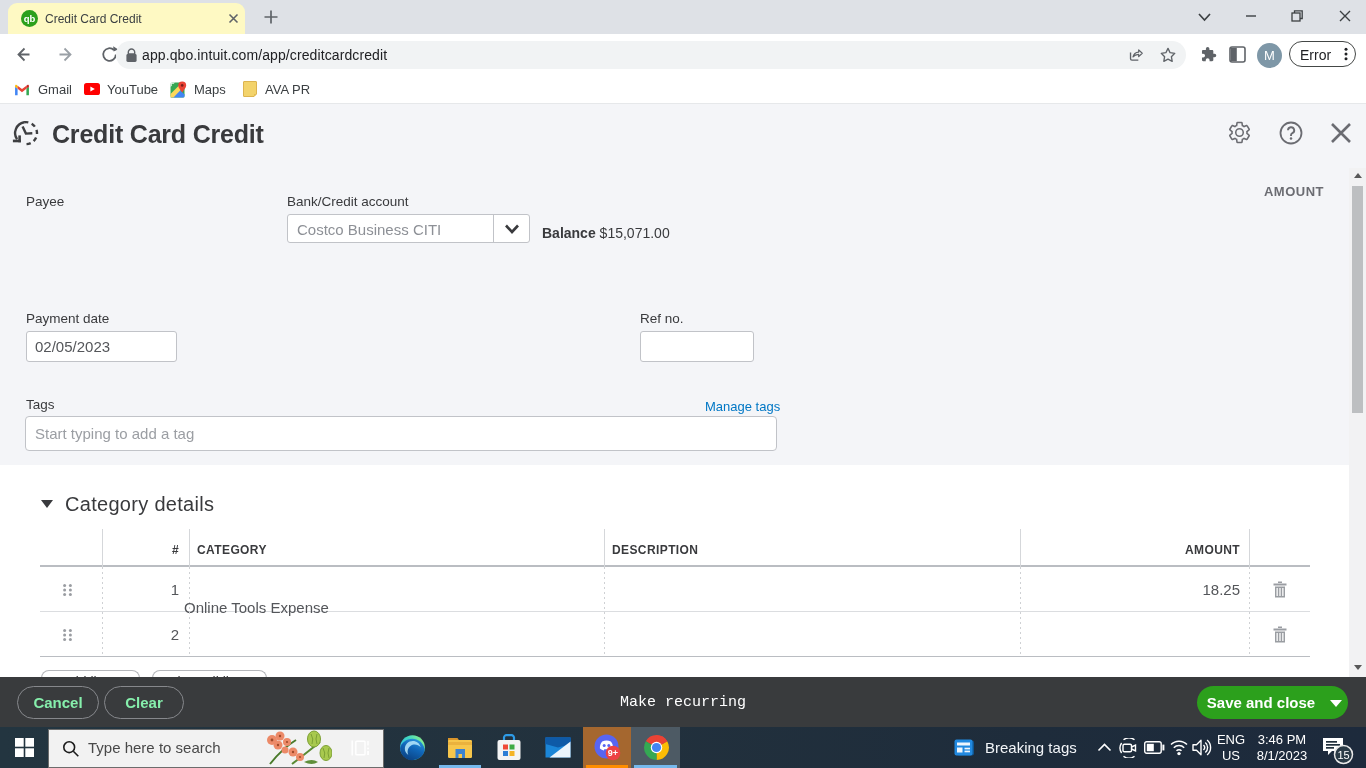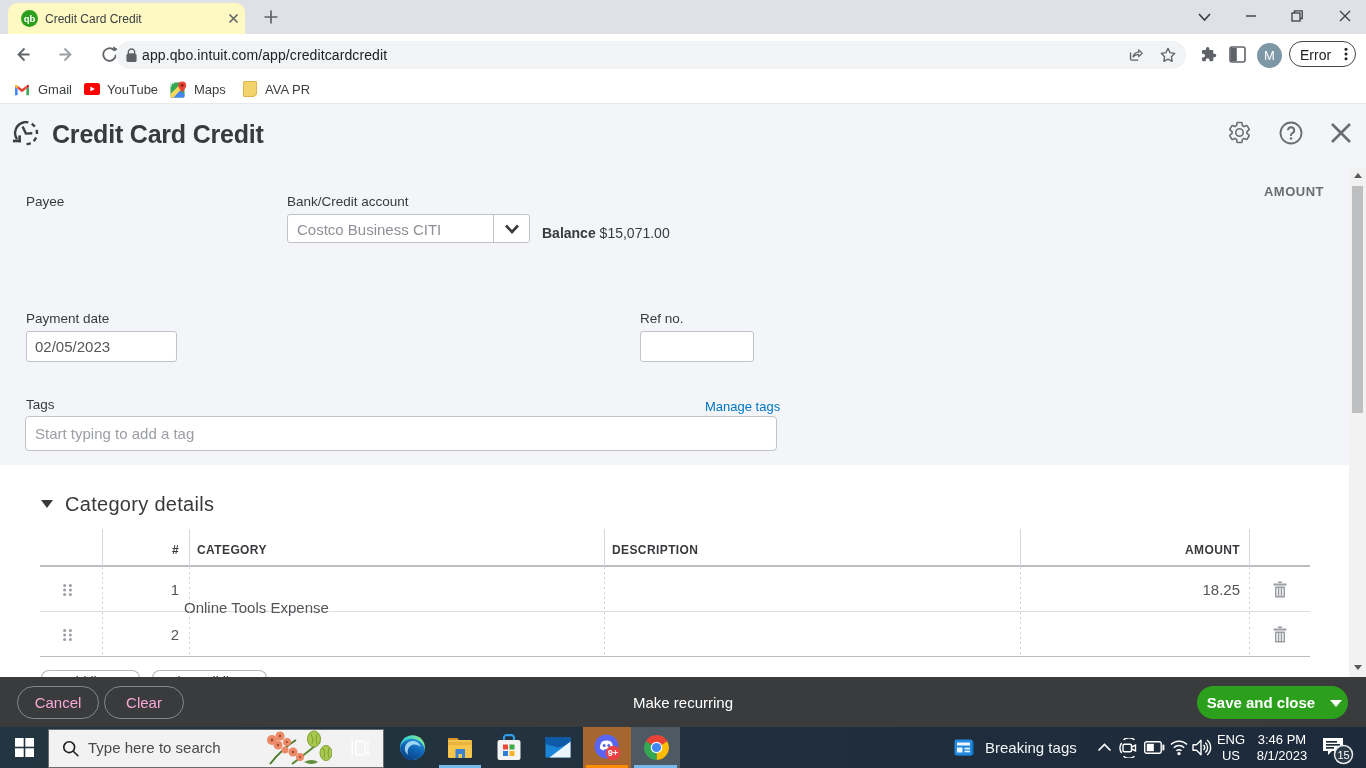--- a/index.html
+++ b/index.html
@@ -20,21 +20,21 @@
 #whitesec { left:0; top:361px; width:1366px; height:212px; background:#fff; }
 .qlabel { font-size:13.5px; color:#393a3d; }
 .qinput { background:#fff; border:1px solid #c1c3c8; border-radius:3px; }
 .qsel-chev { position:absolute; right:0; top:0; width:36px; height:100%; border-left:1px solid #c1c3c8; display:flex; align-items:center; justify-content:center; }
 .gtxt { font-size:15px; color:#8d9096; }
 
 .thdr { font-size:12px; font-weight:bold; color:#393a3d; letter-spacing:0.4px; }
 .tcell { font-size:15px; color:#54565a; }
 
 #qfooter { left:0; top:677px; width:1366px; height:50px; background:#393b3d; }
-.fbtn { position:absolute; top:9px; height:33px; border:1px solid #86888c; border-radius:17px; color:#f9a8d4; font-size:15px; font-weight:normal; display:flex; align-items:center; justify-content:center; background:transparent; }
+.fbtn { position:absolute; top:9px; height:33px; border:1px solid #86888c; border-radius:17px; color:#86efac; font-size:15px; font-weight:bold; display:flex; align-items:center; justify-content:center; background:transparent; }
 
 #taskbar { left:0; top:727px; width:1366px; height:41px; background:linear-gradient(90deg,#233540 0%,#22313d 45%,#1e2c3b 75%,#1d2a3c 100%); }
 #searchbox { left:48px; top:2px; width:336px; height:39px; background:#f2f2f2; border:1px solid #6c6c6c; }
 .traytxt { color:#fff; font-size:13px; text-align:center; line-height:16px; }
 #scrollbar { left:1349px; top:168px; width:17px; height:509px; background:#f2f2f3; }
 #sthumb { left:3px; top:18px; width:11px; height:227px; background:#bdbfc1; position:absolute;}
 .arrup { width:0; height:0; border-left:4px solid transparent; border-right:4px solid transparent; border-bottom:5px solid #595959; }
 .arrdn { width:0; height:0; border-left:4px solid transparent; border-right:4px solid transparent; border-top:5px solid #595959; }
 </style>
 </head>
@@ -260,21 +260,21 @@
   </div>
   <div class="ab" style="left:41px;top:566px;width:99px;height:20px;border:1px solid #b5b7bb;border-radius:8px 8px 0 0;border-bottom:none;"></div>
   <div class="ab" style="left:152px;top:566px;width:115px;height:20px;border:1px solid #b5b7bb;border-radius:8px 8px 0 0;border-bottom:none;"></div>
   <div class="ab" style="left:41px;top:570px;width:99px;text-align:center;font-size:14px;color:#393a3d;">Add lines</div>
   <div class="ab" style="left:152px;top:570px;width:115px;text-align:center;font-size:14px;color:#393a3d;">Clear all lines</div>
 </div>
 
 <div class="ab" id="qfooter">
   <div class="fbtn" style="left:17px;width:82px;">Cancel</div>
   <div class="fbtn" style="left:104px;width:80px;">Clear</div>
-  <div class="ab" style="left:0;top:17px;width:1366px;text-align:center;font-size:15px;color:#fff;">Make recurring</div>
+  <div class="ab" style="left:0;top:17px;width:1366px;text-align:center;font-size:15px;color:#fff;font-family:Liberation Mono, monospace;">Make recurring</div>
   <div class="ab" style="left:1197px;top:9px;width:151px;height:33px;background:#2ca01c;border-radius:17px;"></div>
   <div class="ab" style="left:1197px;top:17px;width:128px;text-align:center;font-size:15px;font-weight:bold;color:#fff;">Save and close</div>
   <div class="ab" style="left:1330px;top:23px;width:0;height:0;border-left:6px solid transparent;border-right:6px solid transparent;border-top:7px solid #fff;"></div>
 </div>
 
 <div class="ab" id="taskbar">
   <svg class="ab" style="left:15px;top:11px" width="19" height="19" viewBox="0 0 19 19">
         <g fill="#fff">
           <rect x="0" y="0" width="8.7" height="8.7"></rect>
           <rect x="10.3" y="0" width="8.7" height="8.7"></rect>

